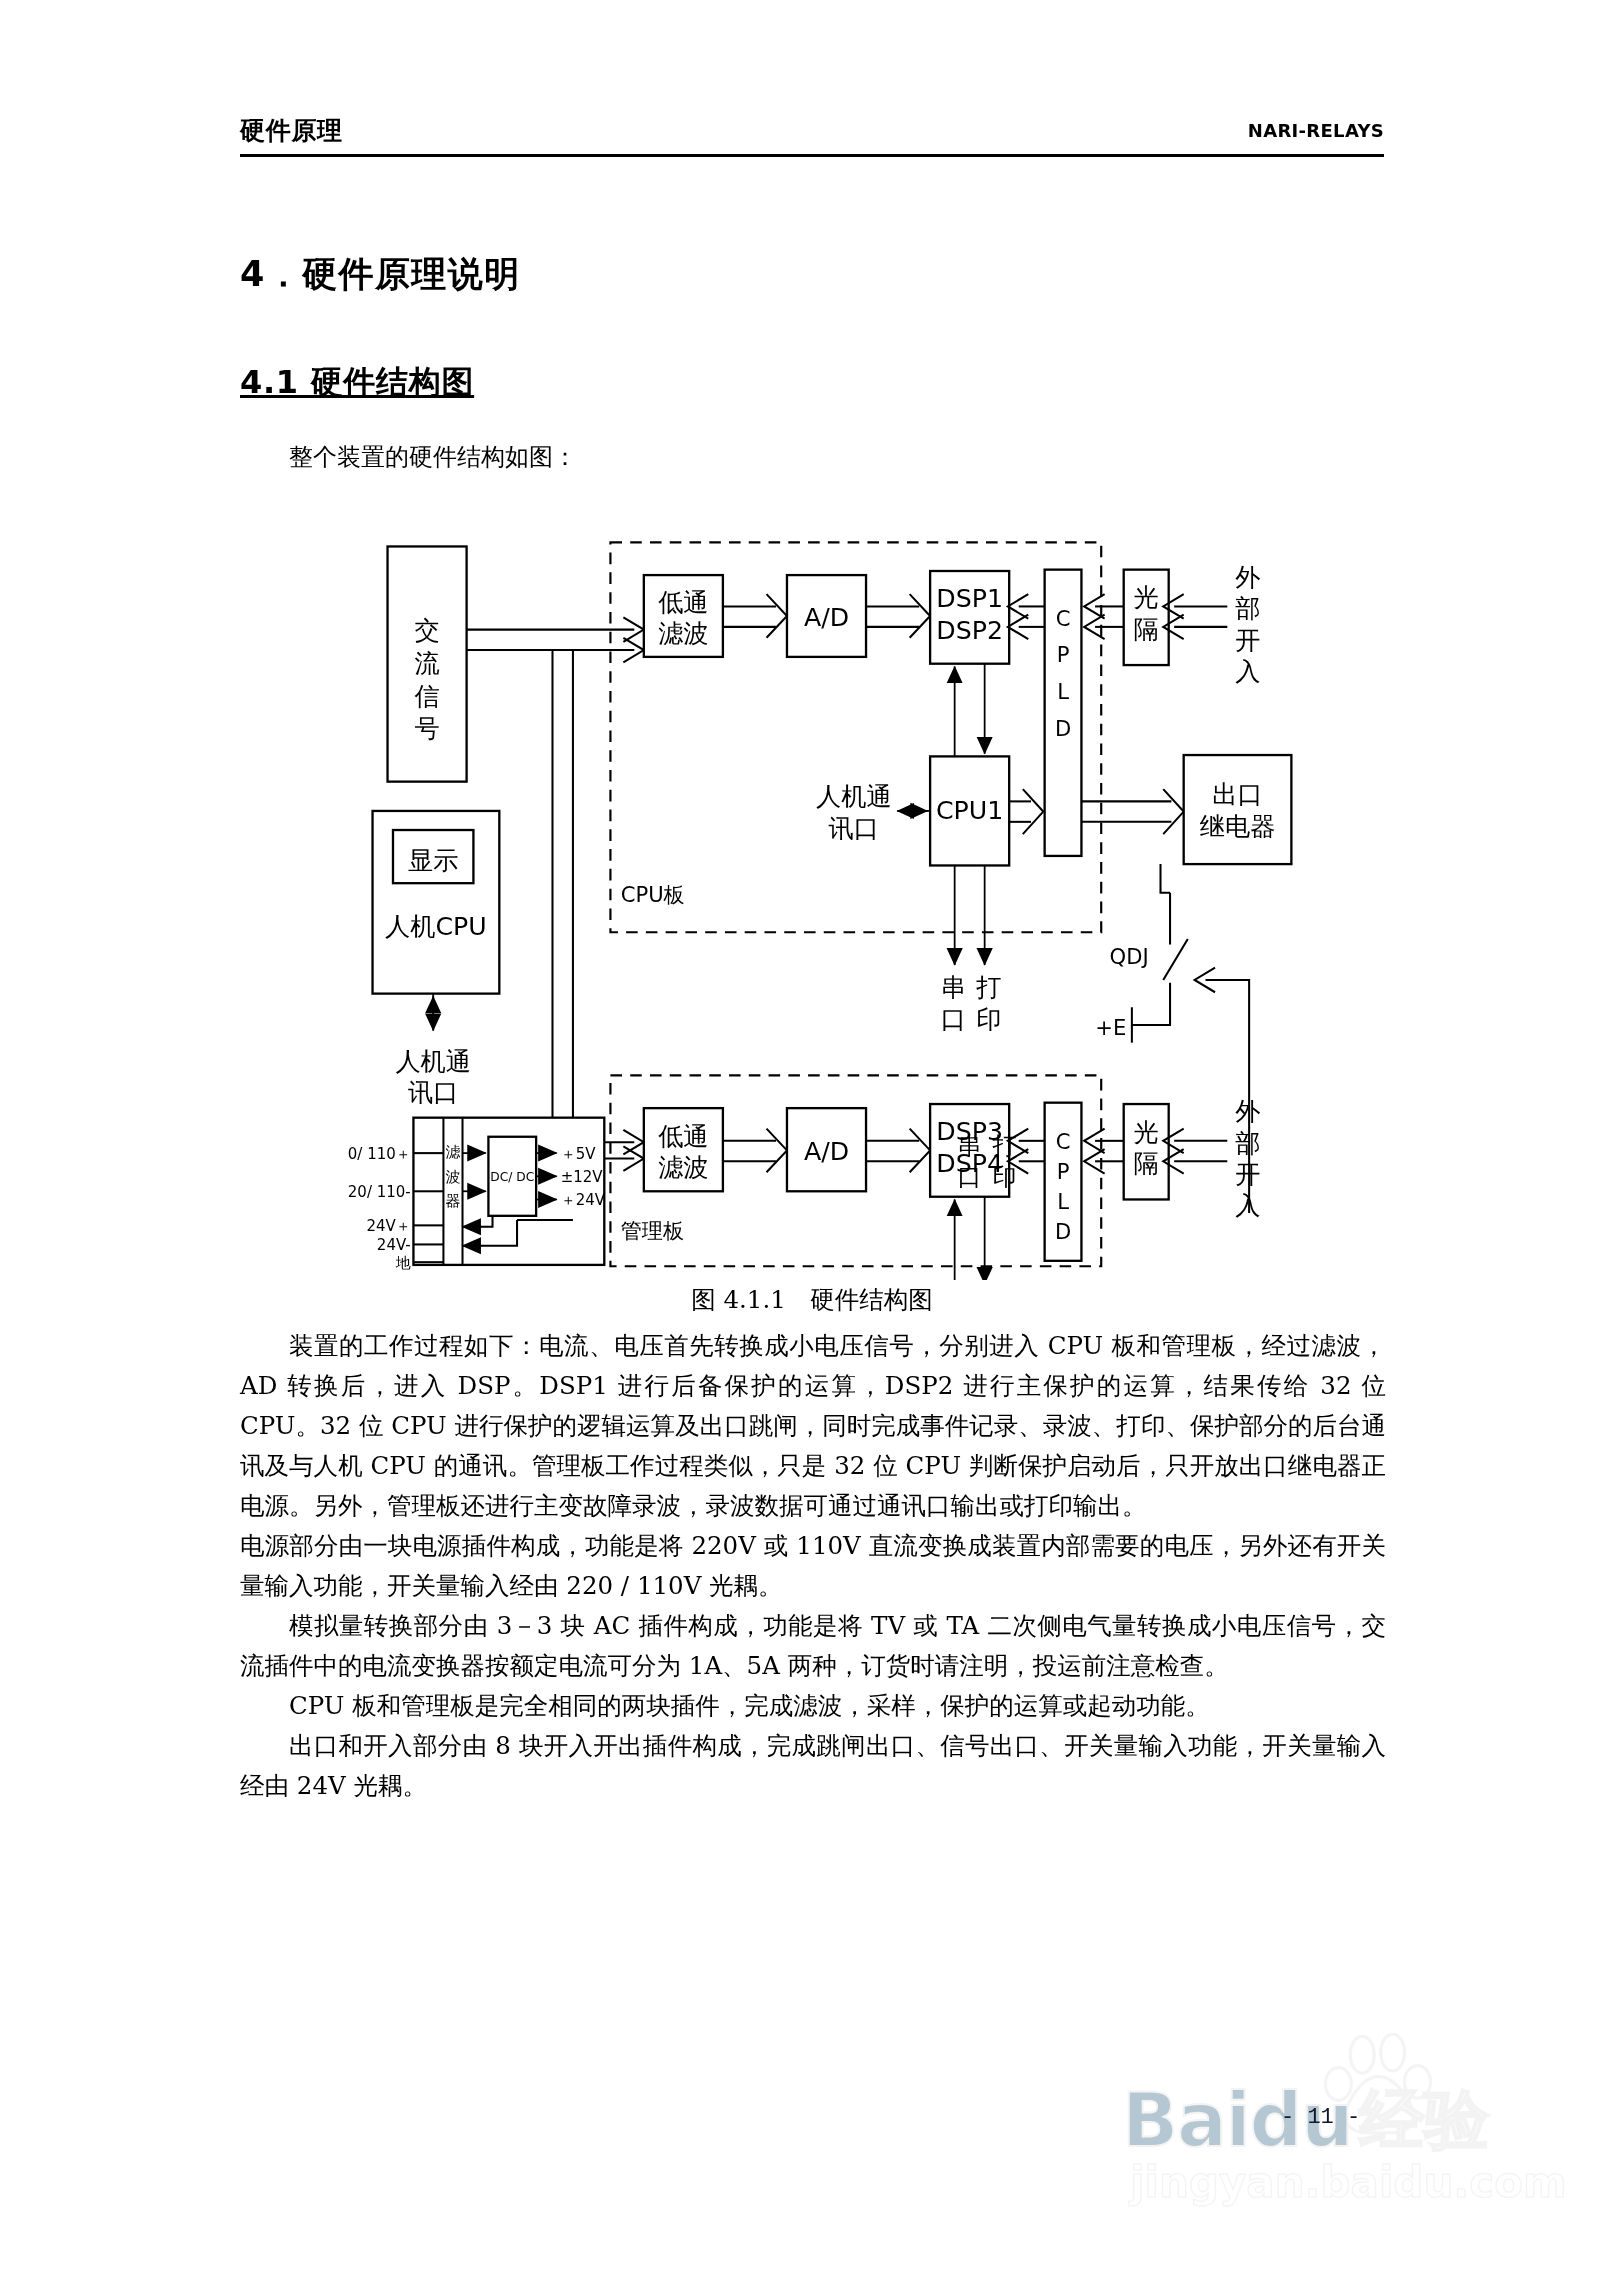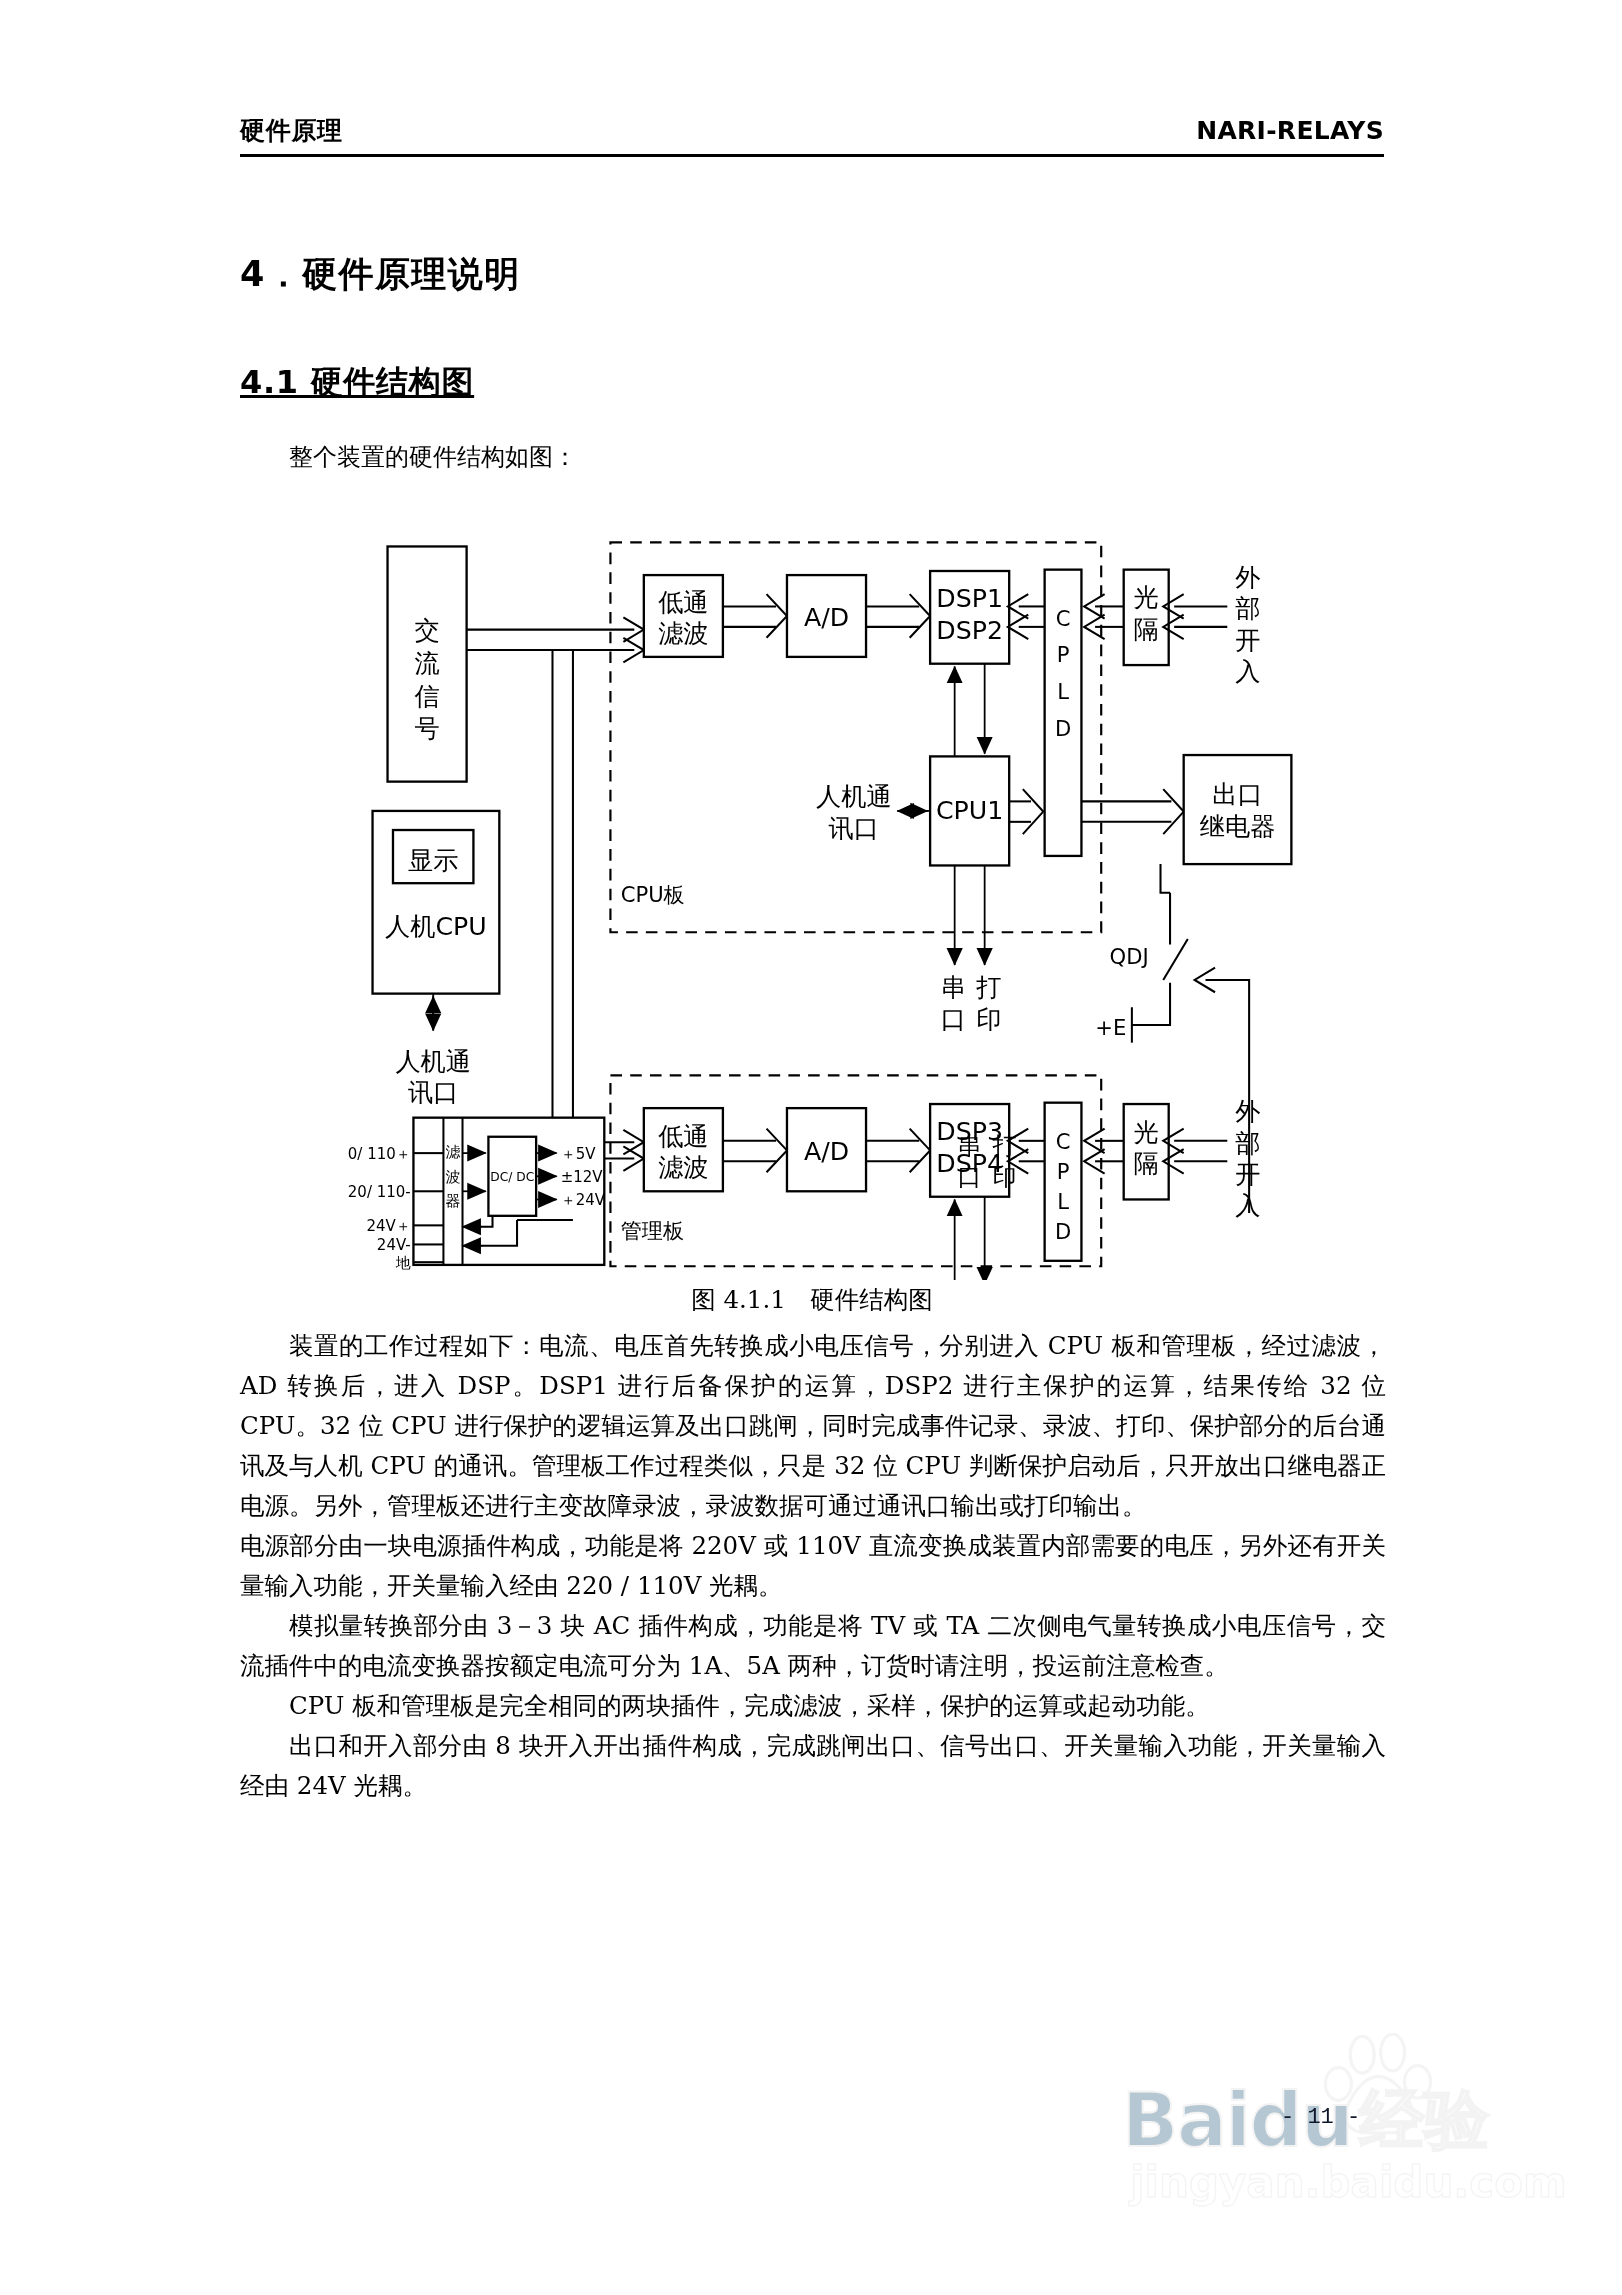--- a/index.html
+++ b/index.html
@@ -8,21 +8,21 @@
     width:1622px;height:2295px;position:relative;overflow:hidden;
     font-family:"Liberation Serif","DejaVu Serif",serif;
     color:#000;
   }
   .page{position:absolute;left:0;top:0;width:1622px;height:2295px;}
 
   
   .hdr{position:absolute;left:240px;top:115px;width:1144px;height:44px;}
   .hdr-l{position:absolute;left:0;top:0;font-size:25px;line-height:31px;
          font-family:"DejaVu Sans","Liberation Sans",sans-serif;font-weight:700;letter-spacing:0.7px;}
-  .hdr-r{position:absolute;right:0;top:0;font-size:25px;line-height:31px;
+  .hdr-r{position:absolute;right:0;top:0;font-size:18px;line-height:31px;
          font-family:"DejaVu Sans","Liberation Sans",sans-serif;font-weight:700;letter-spacing:0.3px;}
   .hdr-rule{position:absolute;left:240px;top:154px;width:1144px;height:0;
             border-top:3.4px solid #000;}
 
   
   .h1{position:absolute;left:240px;top:252px;font-size:35px;line-height:44px;font-weight:700;
       font-family:"DejaVu Sans","Liberation Sans",sans-serif;letter-spacing:1.4px;}
   .h2{position:absolute;left:240px;top:365px;font-size:32px;line-height:35px;font-weight:700;
       font-family:"DejaVu Sans","Liberation Sans",sans-serif;letter-spacing:0.7px;text-decoration:underline;}
   .lead{position:absolute;left:289px;top:442px;font-size:24px;line-height:31px;

